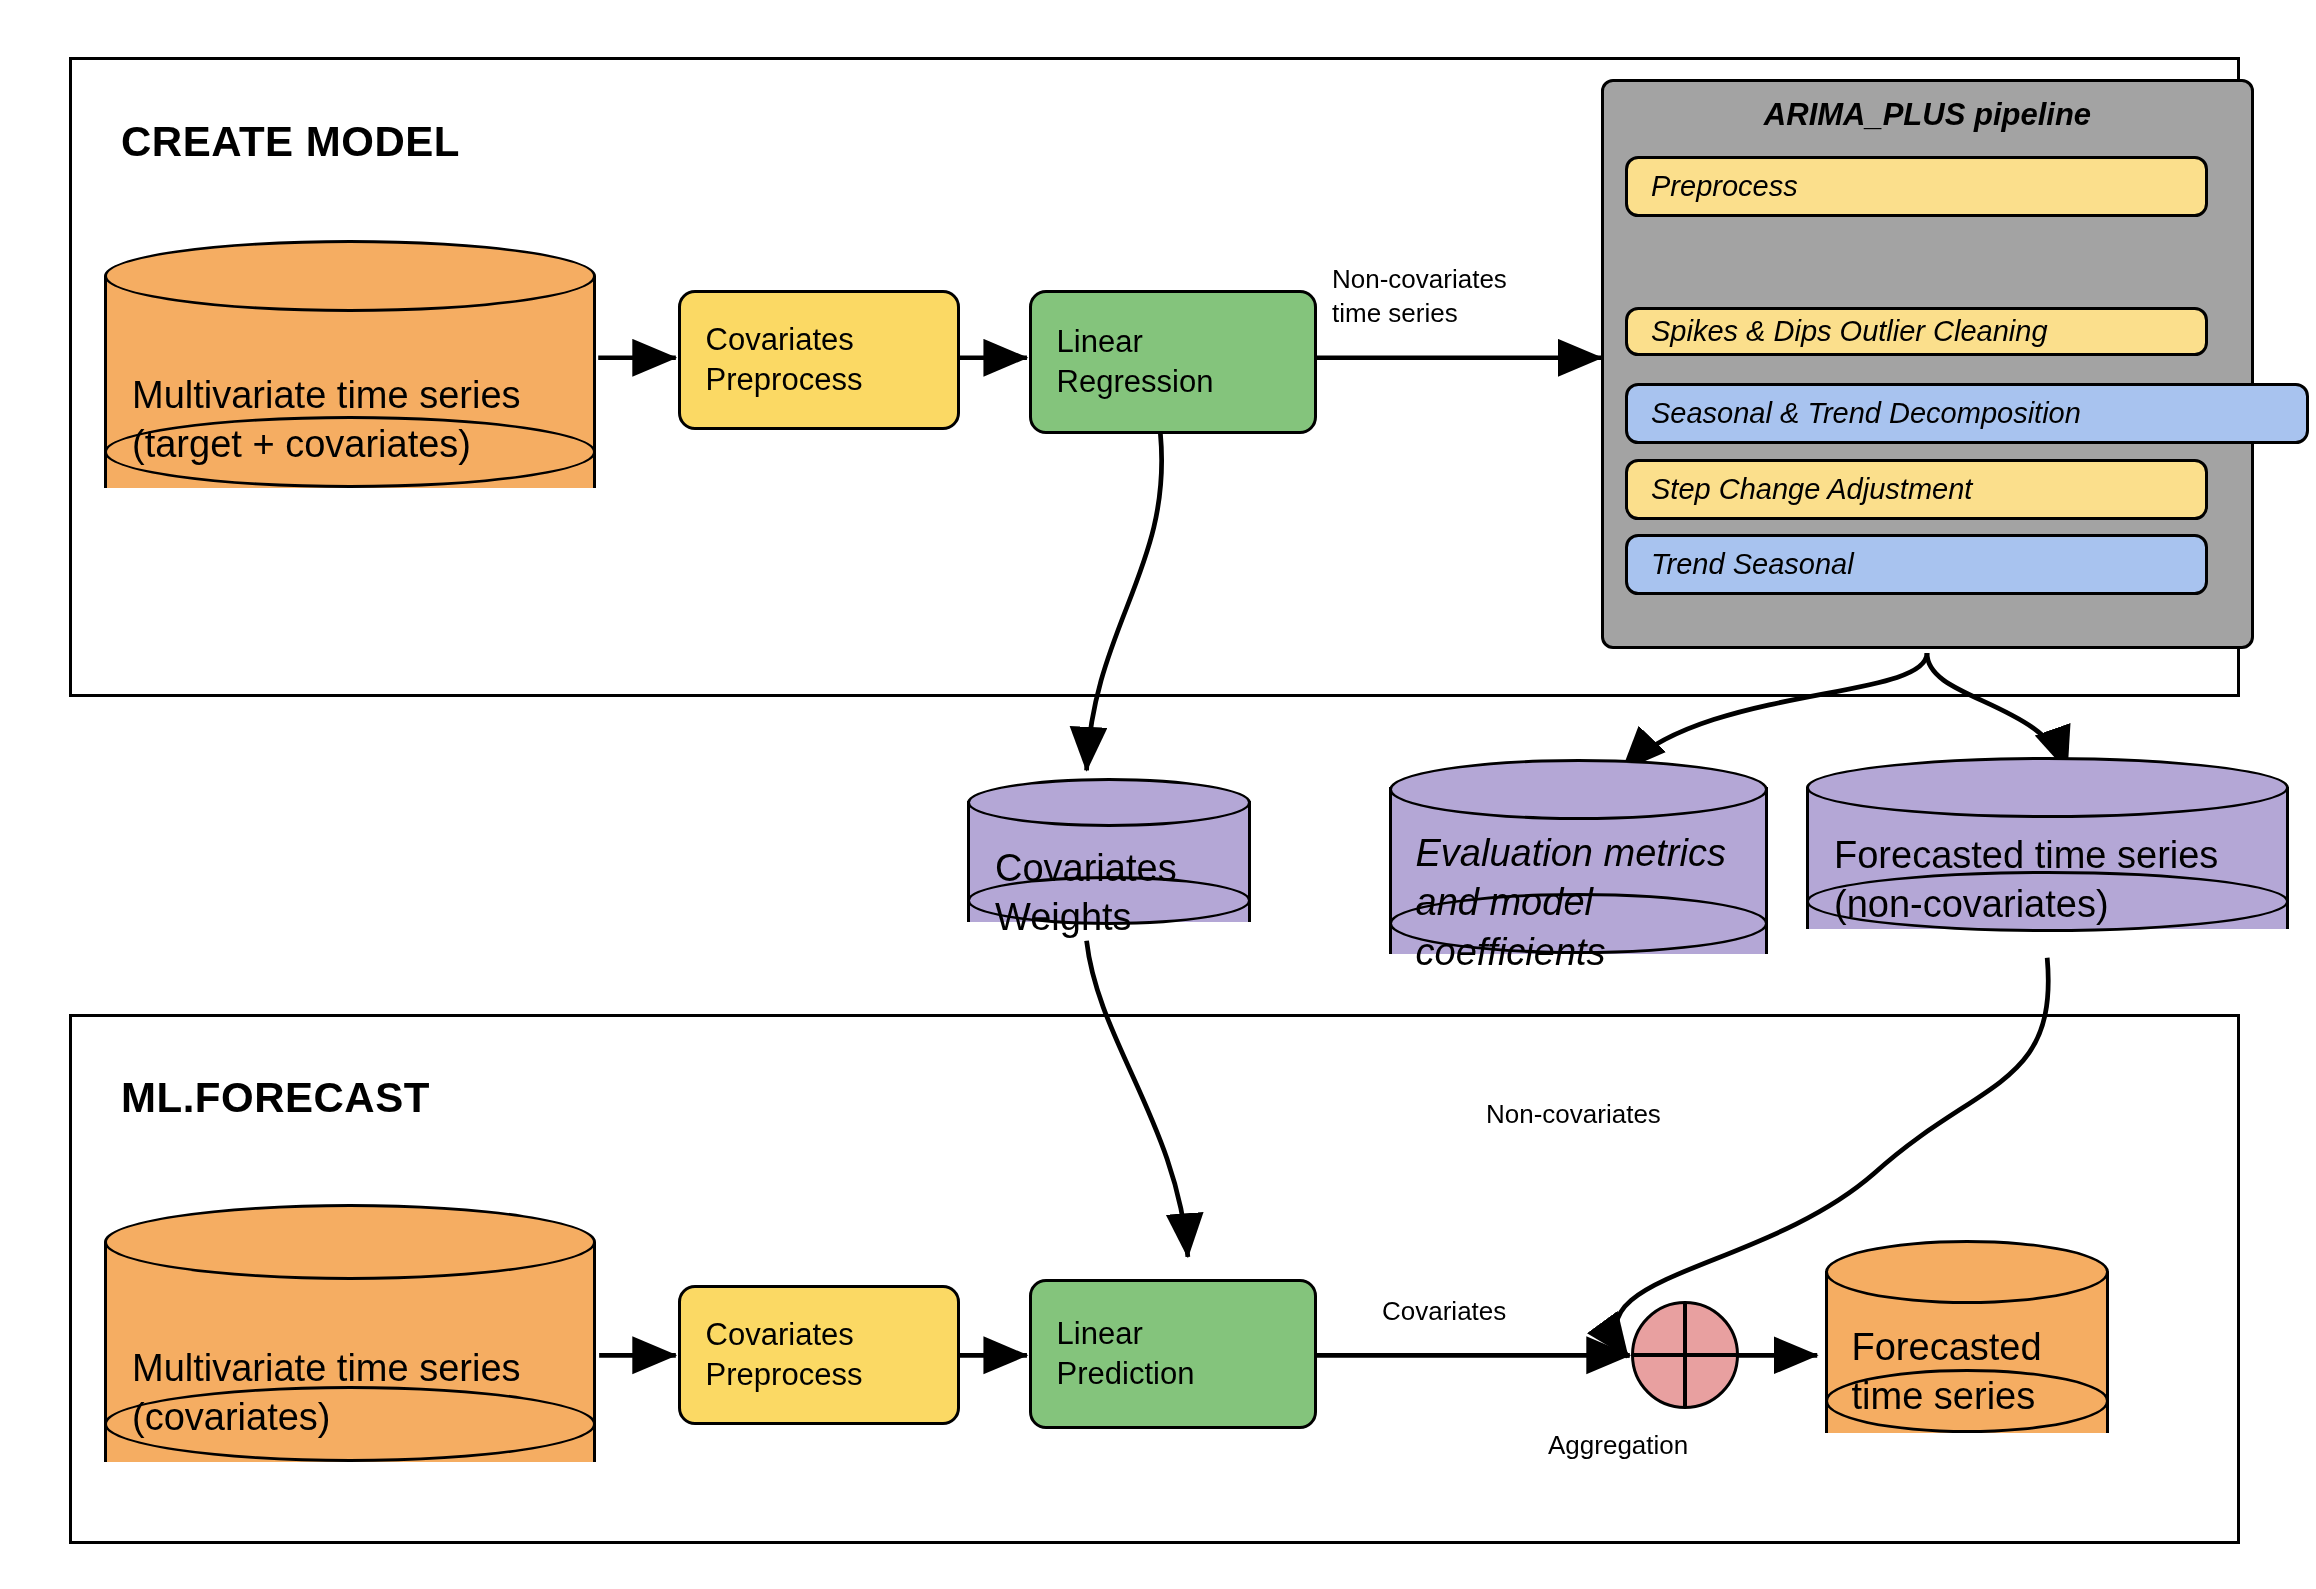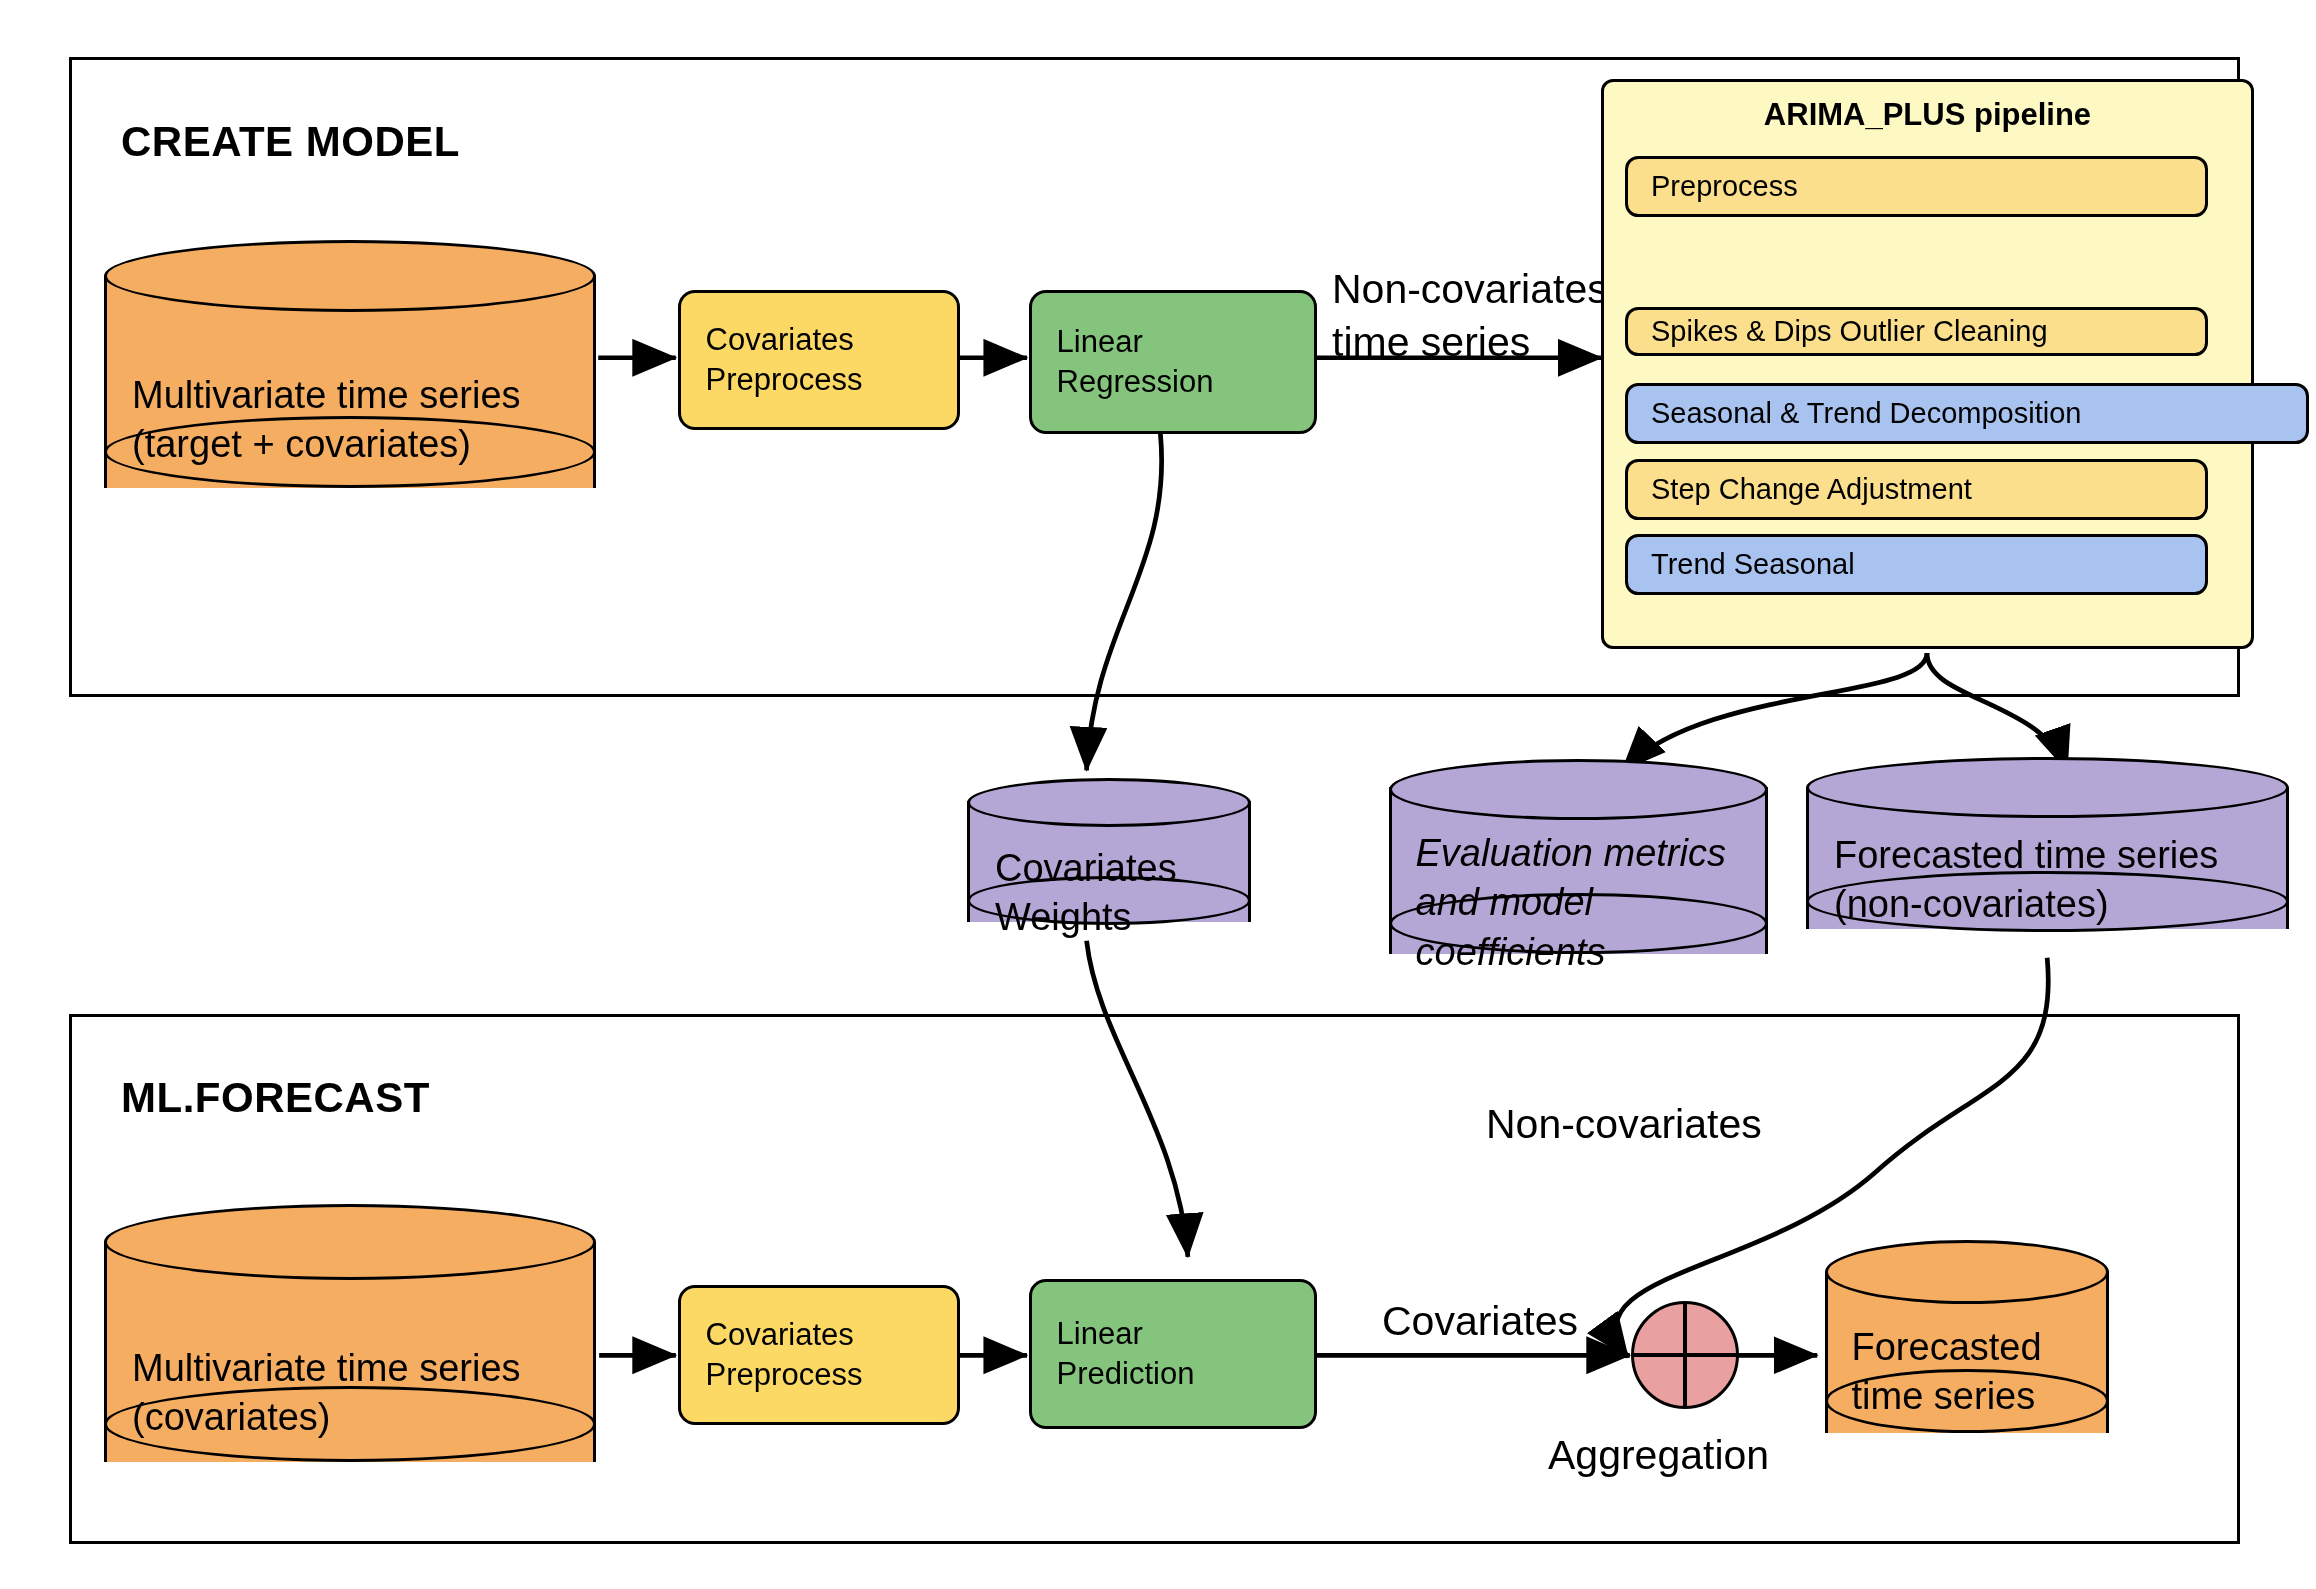--- a/index.html
+++ b/index.html
@@ -14,30 +14,30 @@
 
   .cyl{position:absolute;}
   .cyl .body{position:absolute;left:0;right:0;border-left:3.8px solid #000;border-right:3.8px solid #000;box-sizing:border-box;}
   .cyl .top{position:absolute;left:0;right:0;border:3.8px solid #000;border-radius:50%;box-sizing:border-box;}
   .cyl .bot{position:absolute;left:0;right:0;border:3.8px solid #000;border-radius:50%;box-sizing:border-box;}
   .cyl .label{position:absolute;z-index:4;font-size:38px;line-height:1.30;white-space:pre-line;}
 
   .rbox{position:absolute;border:3.8px solid #000;border-radius:17px;box-sizing:border-box;
         display:flex;align-items:center;padding-left:24.6px;font-size:31px;line-height:1.30;white-space:pre-line;}
 
-  .pipeline{position:absolute;border:3.8px solid #000;border-radius:12px;background:#fef9c3;box-sizing:border-box;}
+  .pipeline{position:absolute;border:3.8px solid #000;border-radius:12px;background:#a3a3a3;box-sizing:border-box;font-style:italic;}
   .pipe-title{position:absolute;width:100%;text-align:center;font-weight:bold;font-size:31px;top:15px;}
   .pipe-step{position:absolute;border:3.8px solid #000;border-radius:13.2px;box-sizing:border-box;
              display:flex;align-items:center;padding-left:23px;font-size:29px;}
 
   .agg{position:absolute;border:3.8px solid #000;border-radius:50%;box-sizing:border-box;}
   .agg .v{position:absolute;left:50%;top:-1.9px;bottom:-1.9px;width:3.8px;margin-left:-1.9px;background:#000;}
   .agg .h{position:absolute;top:50%;left:-1.9px;right:-1.9px;height:3.8px;margin-top:-1.9px;background:#000;}
 
-  .edge-label{position:absolute;font-size:41px;line-height:1.30;white-space:pre-line;}
+  .edge-label{position:absolute;font-size:26px;line-height:1.30;white-space:pre-line;}
 </style>
 </head>
 <body>
 
 <div id="canvas">
 
   <svg class="edges" viewBox="0 0 2448 1680">
     <defs>
       <marker id="arrow" markerWidth="12" markerHeight="12" refX="9.2" refY="4" orient="auto" markerUnits="strokeWidth">
         <path d="M0,0 L9.5,4 L0,8 z" fill="#000"></path>

